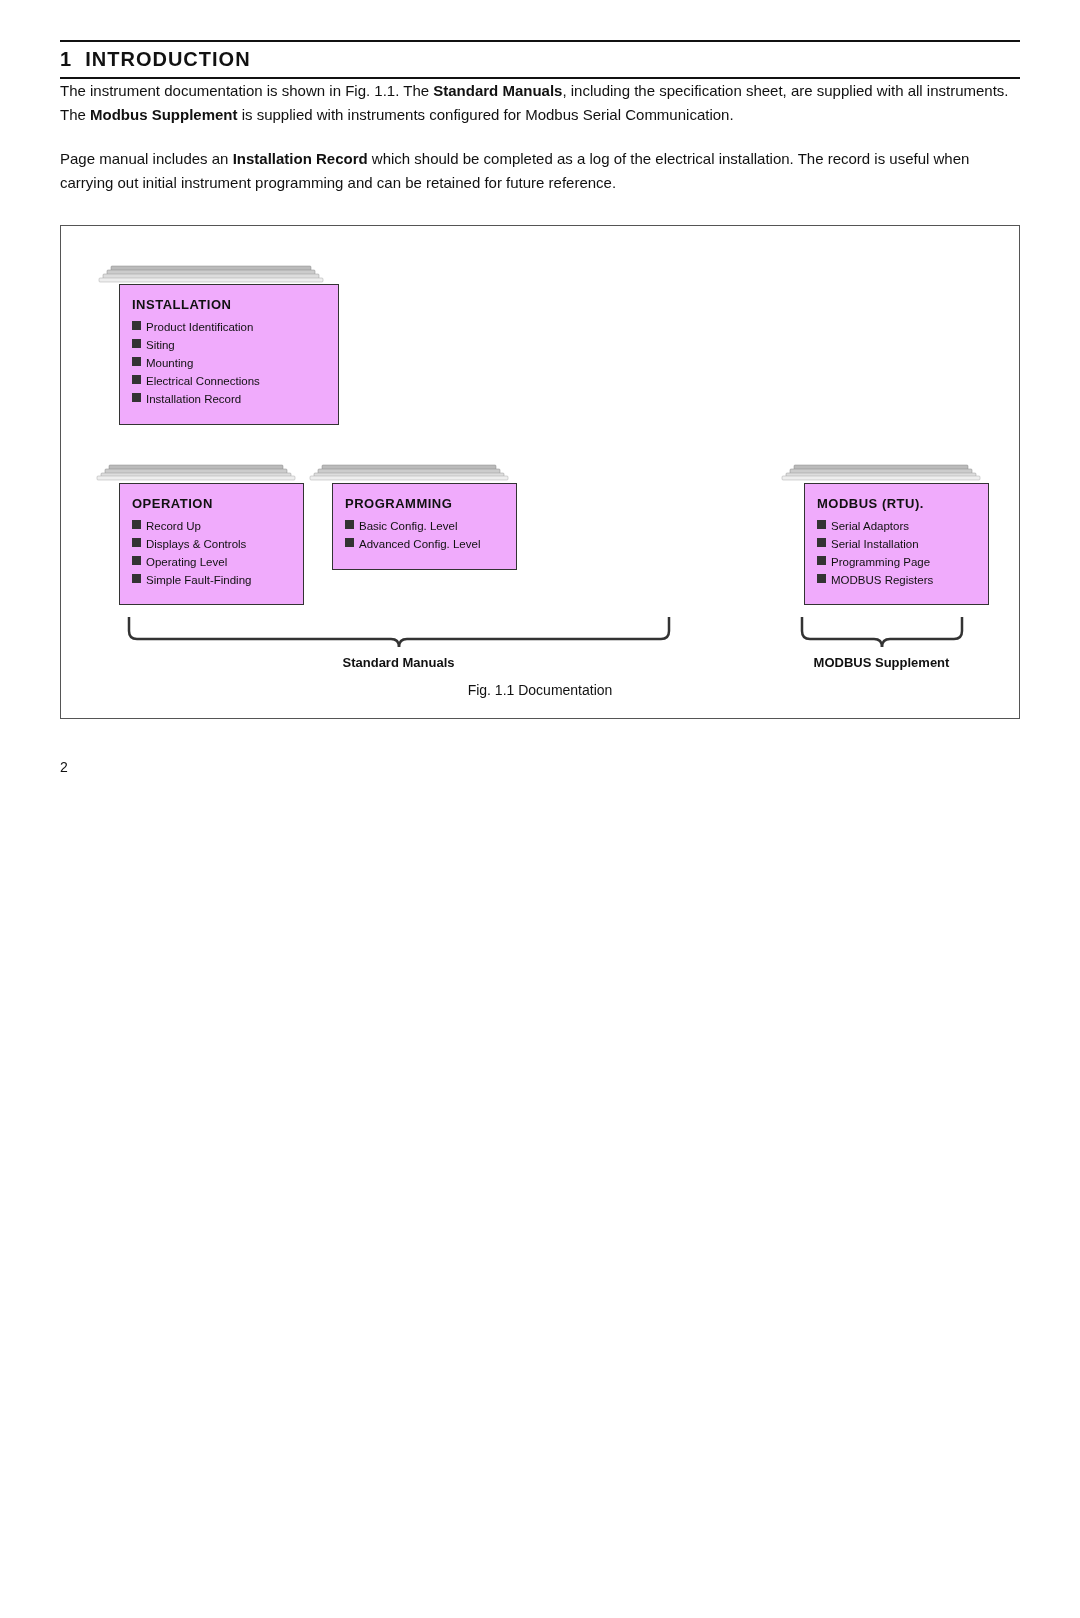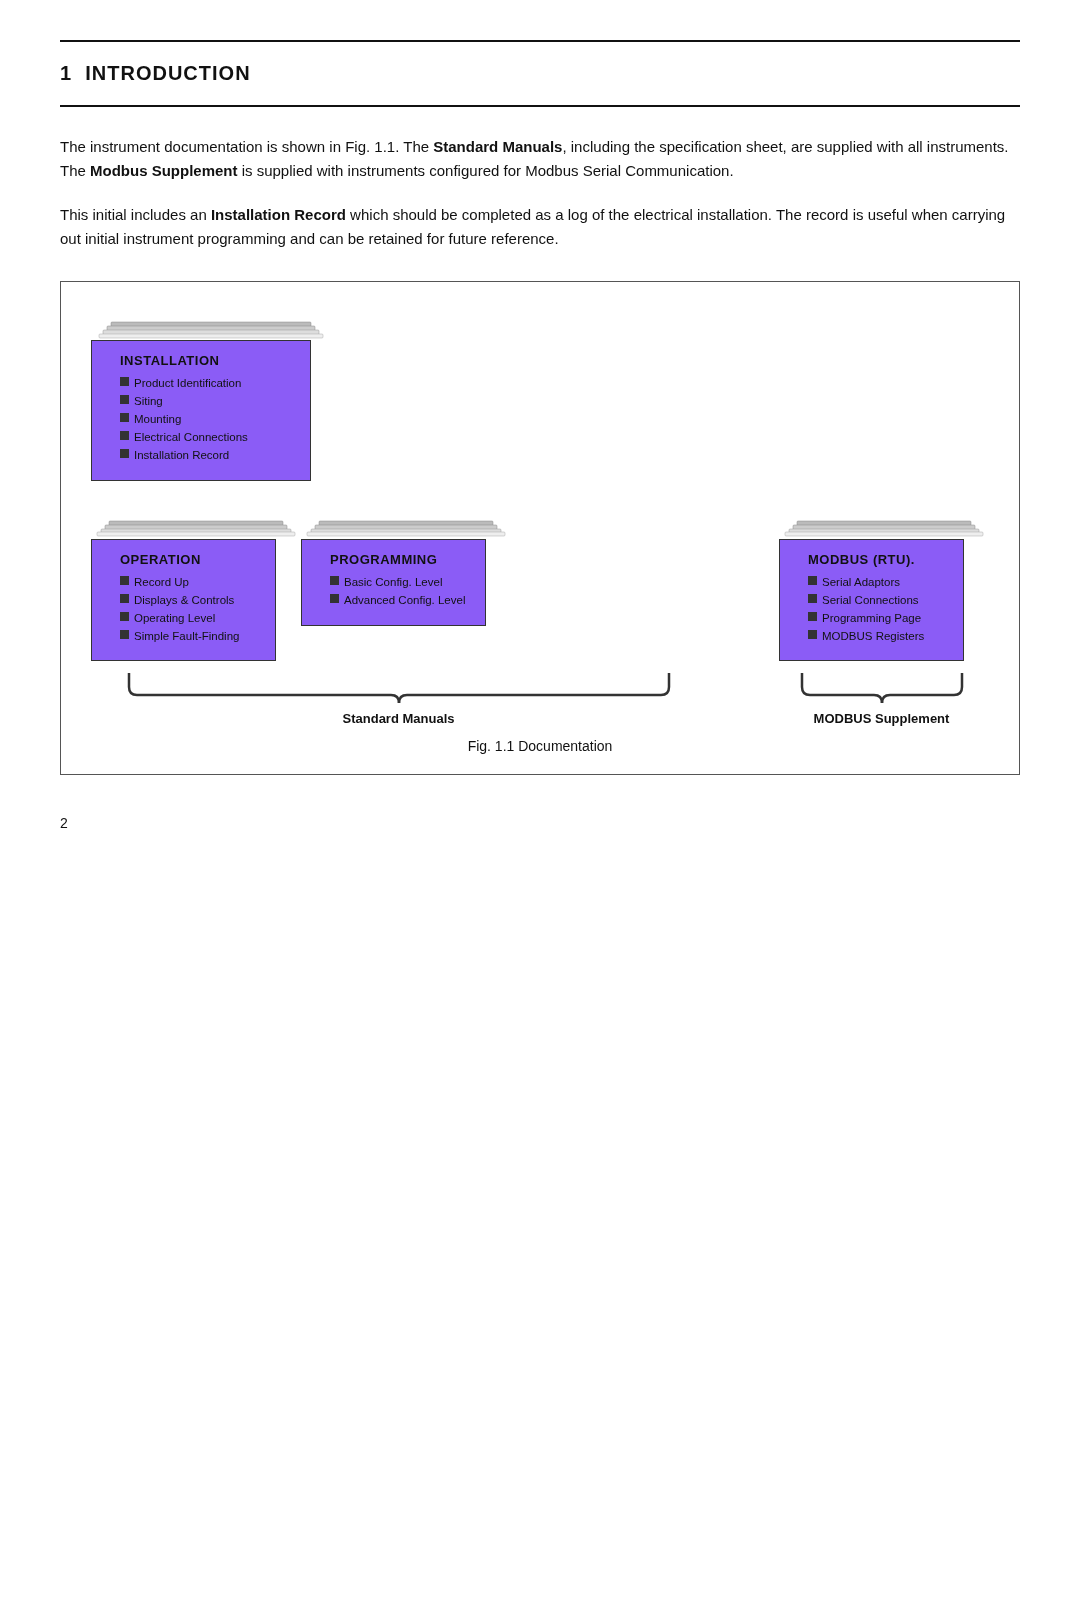--- a/index.html
+++ b/index.html
@@ -9,22 +9,21 @@
       font-size: 15px;
       color: #111;
       width: 1080px;
       min-height: 1618px;
       padding: 40px 60px 60px 60px;
     }
 
     .page-header {
       border-top: 2px solid #111;
       border-bottom: 2px solid #111;
-      padding: 20px 0;
-      margin-bottom: 28px;
+      padding: 6px 0;
     }
 
     .page-title {
       font-size: 20px;
       font-weight: bold;
       letter-spacing: 1px;
     }
 
     .intro-text {
       margin-bottom: 20px;
@@ -50,24 +49,25 @@
     
     .book {
       display: flex;
       flex-direction: column;
       align-items: flex-start;
       position: relative;
     }
 
     .book-cover {
       border: 1.5px solid #333;
-      background: #8b5cf6;
-      padding: 12px 14px 14px 28px;
+      background: #f0abfc;
+      padding: 12px 14px 14px 12px;
       position: relative;
       min-width: 180px;
+      margin-left: 28px;
     }
 
     .book-cover-large {
       min-width: 220px;
     }
 
     .book-title {
       font-weight: bold;
       font-size: 13px;
       margin-bottom: 8px;
@@ -125,21 +125,21 @@
   <span class="page-title">
     <span>1</span>&nbsp;&nbsp;<span>INTRODUCTION</span>
   </span>
 </div>
 
 <p class="intro-text">
   <span>The instrument documentation is shown in Fig. 1.1. The </span><span class="bold">Standard Manuals</span><span>,  including the specification sheet, are supplied with all instruments. The </span><span class="bold">Modbus Supplement</span><span> is supplied with instruments configured for Modbus Serial Communication.</span>
 </p>
 
 <p class="intro-text">
-  <span>This initial includes an </span><span class="bold">Installation Record</span><span> which should be completed as a log of the electrical installation. The record is useful when carrying out initial instrument programming and can be retained for future reference.</span>
+  <span>Page manual includes an </span><span class="bold">Installation Record</span><span> which should be completed as a log of the electrical installation. The record is useful when carrying out initial instrument programming and can be retained for future reference.</span>
 </p>
 
 <div class="figure-box">
 
   <div class="books-row-top">
     <div class="book">
 
       <svg width="240" height="28">
         <rect x="20" y="10" width="200" height="6" rx="1" fill="#bbb" stroke="#888" stroke-width="0.5"></rect>
         <rect x="16" y="14" width="208" height="6" rx="1" fill="#ccc" stroke="#888" stroke-width="0.5"></rect>
@@ -234,21 +234,21 @@
         <rect x="6" y="21" width="198" height="4" rx="1" fill="#eee" stroke="#aaa" stroke-width="0.5"></rect>
       </svg>
       <div class="book-cover" style="min-width:185px;">
         <div class="book-title">MODBUS (RTU).</div>
         <div class="book-item">
           <span class="book-bullet"></span>
           <span>Serial Adaptors</span>
         </div>
         <div class="book-item">
           <span class="book-bullet"></span>
-          <span>Serial Connections</span>
+          <span>Serial Installation</span>
         </div>
         <div class="book-item">
           <span class="book-bullet"></span>
           <span>Programming Page</span>
         </div>
         <div class="book-item">
           <span class="book-bullet"></span>
           <span>MODBUS Registers</span>
         </div>
       </div>

